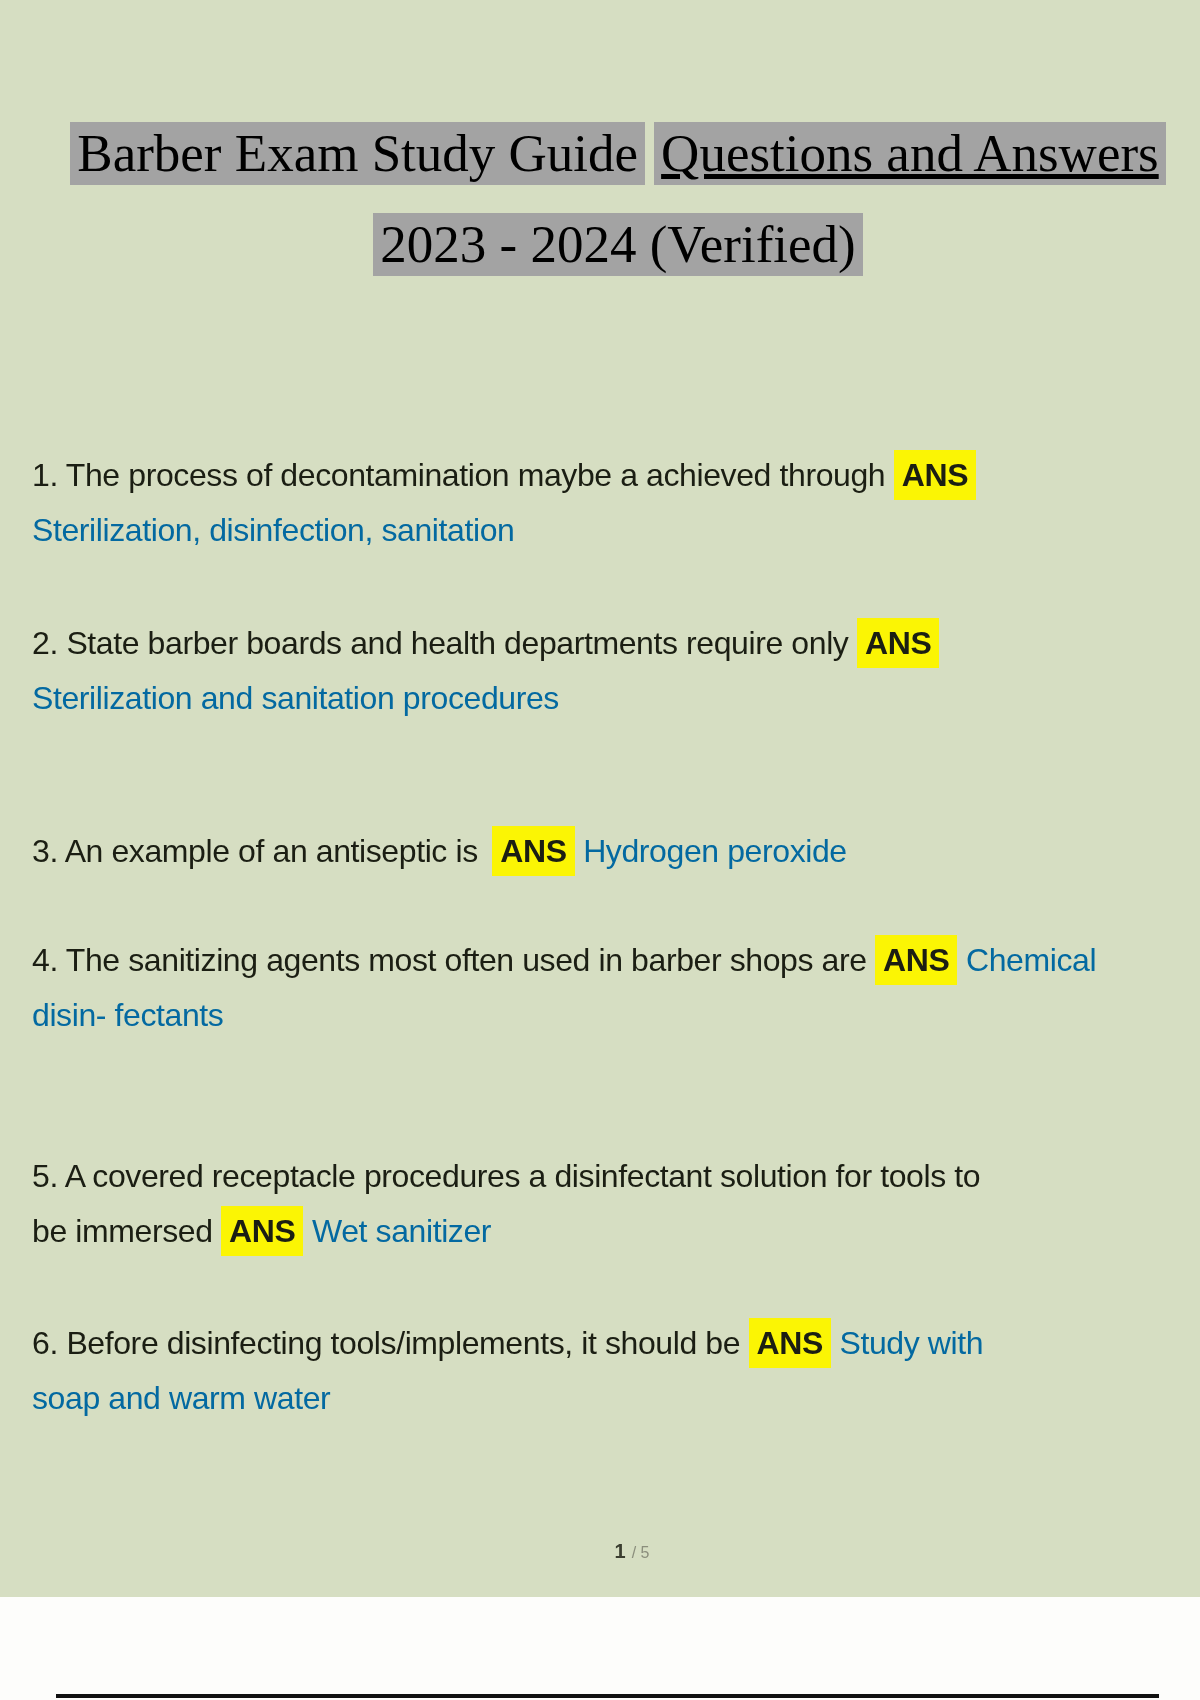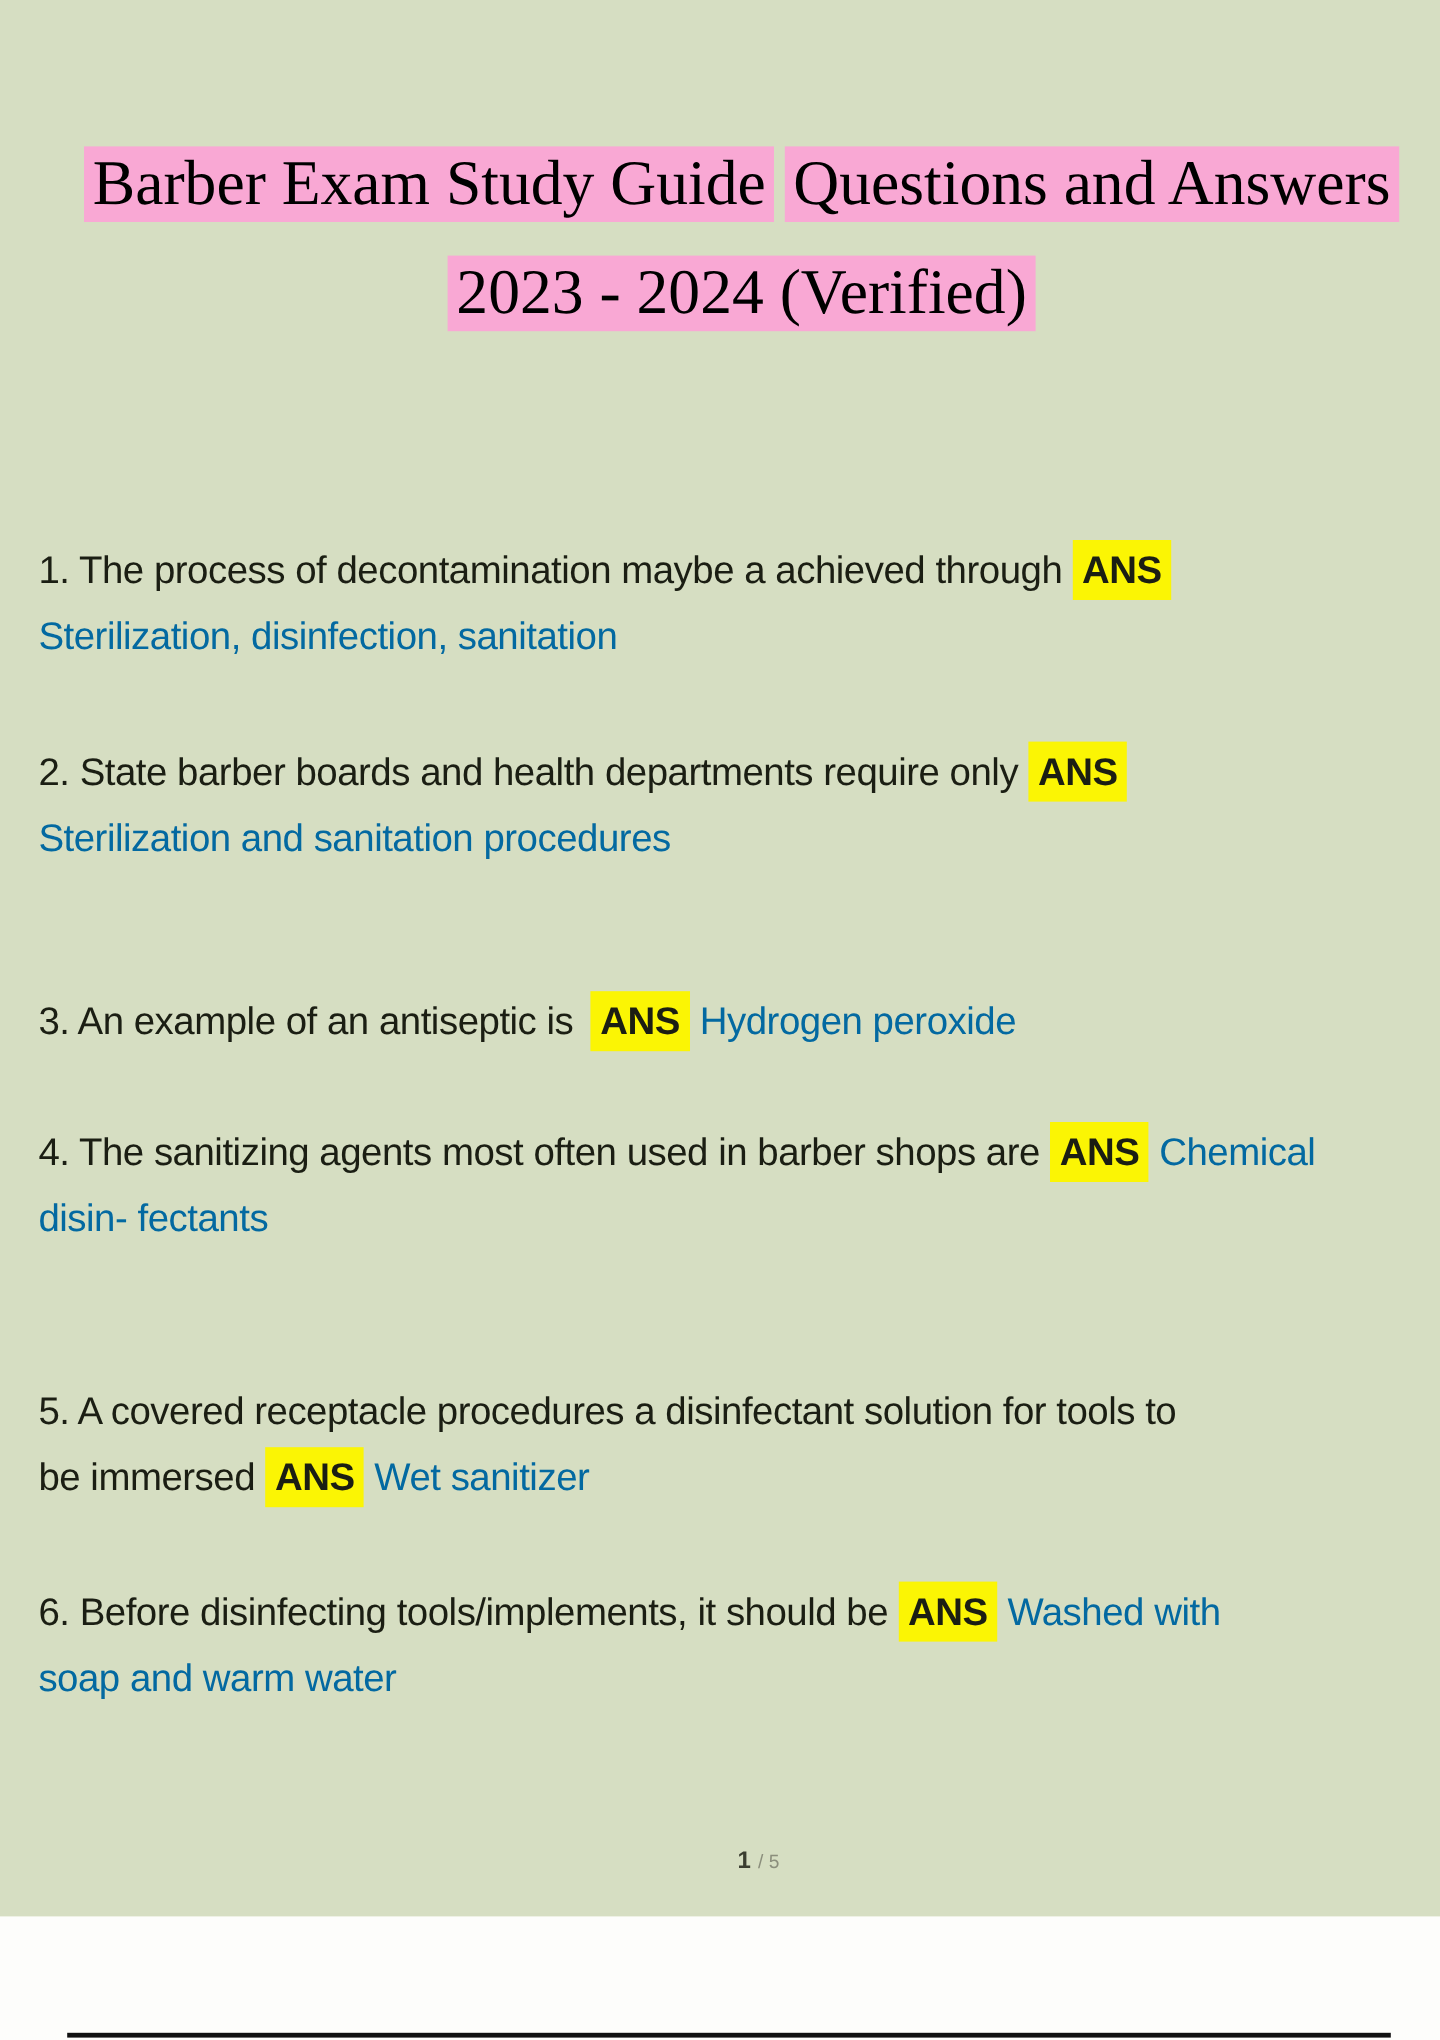--- a/index.html
+++ b/index.html
@@ -13,22 +13,22 @@
   
   .title{
     position:absolute;top:122px;left:36px;width:1164px;
     text-align:center;
     font-family:"Liberation Serif", serif;
     font-size:53px;color:#000;
     white-space:nowrap;
   }
   .t-line{line-height:63px;height:63px;}
   .t-line2{margin-top:28px;}
-  .hl{background:#f9a8d4;display:inline-block;padding:0 7px;}
-  .hl-gap{margin-left:9px;}
+  .hl{background:#a3a3a3;display:inline-block;padding:0 7px;}
+  .hl-gap{margin-left:9px;text-decoration:underline;}
   
   .q{
     position:absolute;left:32px;right:10px;
     font-size:32px;color:#1b1e13;
     letter-spacing:-0.4px;
   }
   .q-line{line-height:55px;height:55px;white-space:nowrap;}
   .q-num{font-weight:400;}
   .q-bold{font-weight:400;}
   .q-ans{
@@ -121,21 +121,21 @@
       <span class="q-ans">ANS</span>
       <span class="q-normal">Wet sanitizer</span>
     </div>
   </div>
 
   <div class="q" style="top:1316px">
     <div class="q-line">
       <span class="q-num">6.</span>
       <span class="q-bold">Before disinfecting tools/implements, it should be</span>
       <span class="q-ans">ANS</span>
-      <span class="q-normal">Washed with</span>
+      <span class="q-normal">Study with</span>
     </div>
     <div class="q-line">
       <span class="q-normal">soap and warm water</span>
     </div>
   </div>
 
   <div class="pagenum">
     <span class="pagenum-inner">
       <span class="pn-current">1</span><span class="pn-of">/ 5</span>
     </span>

